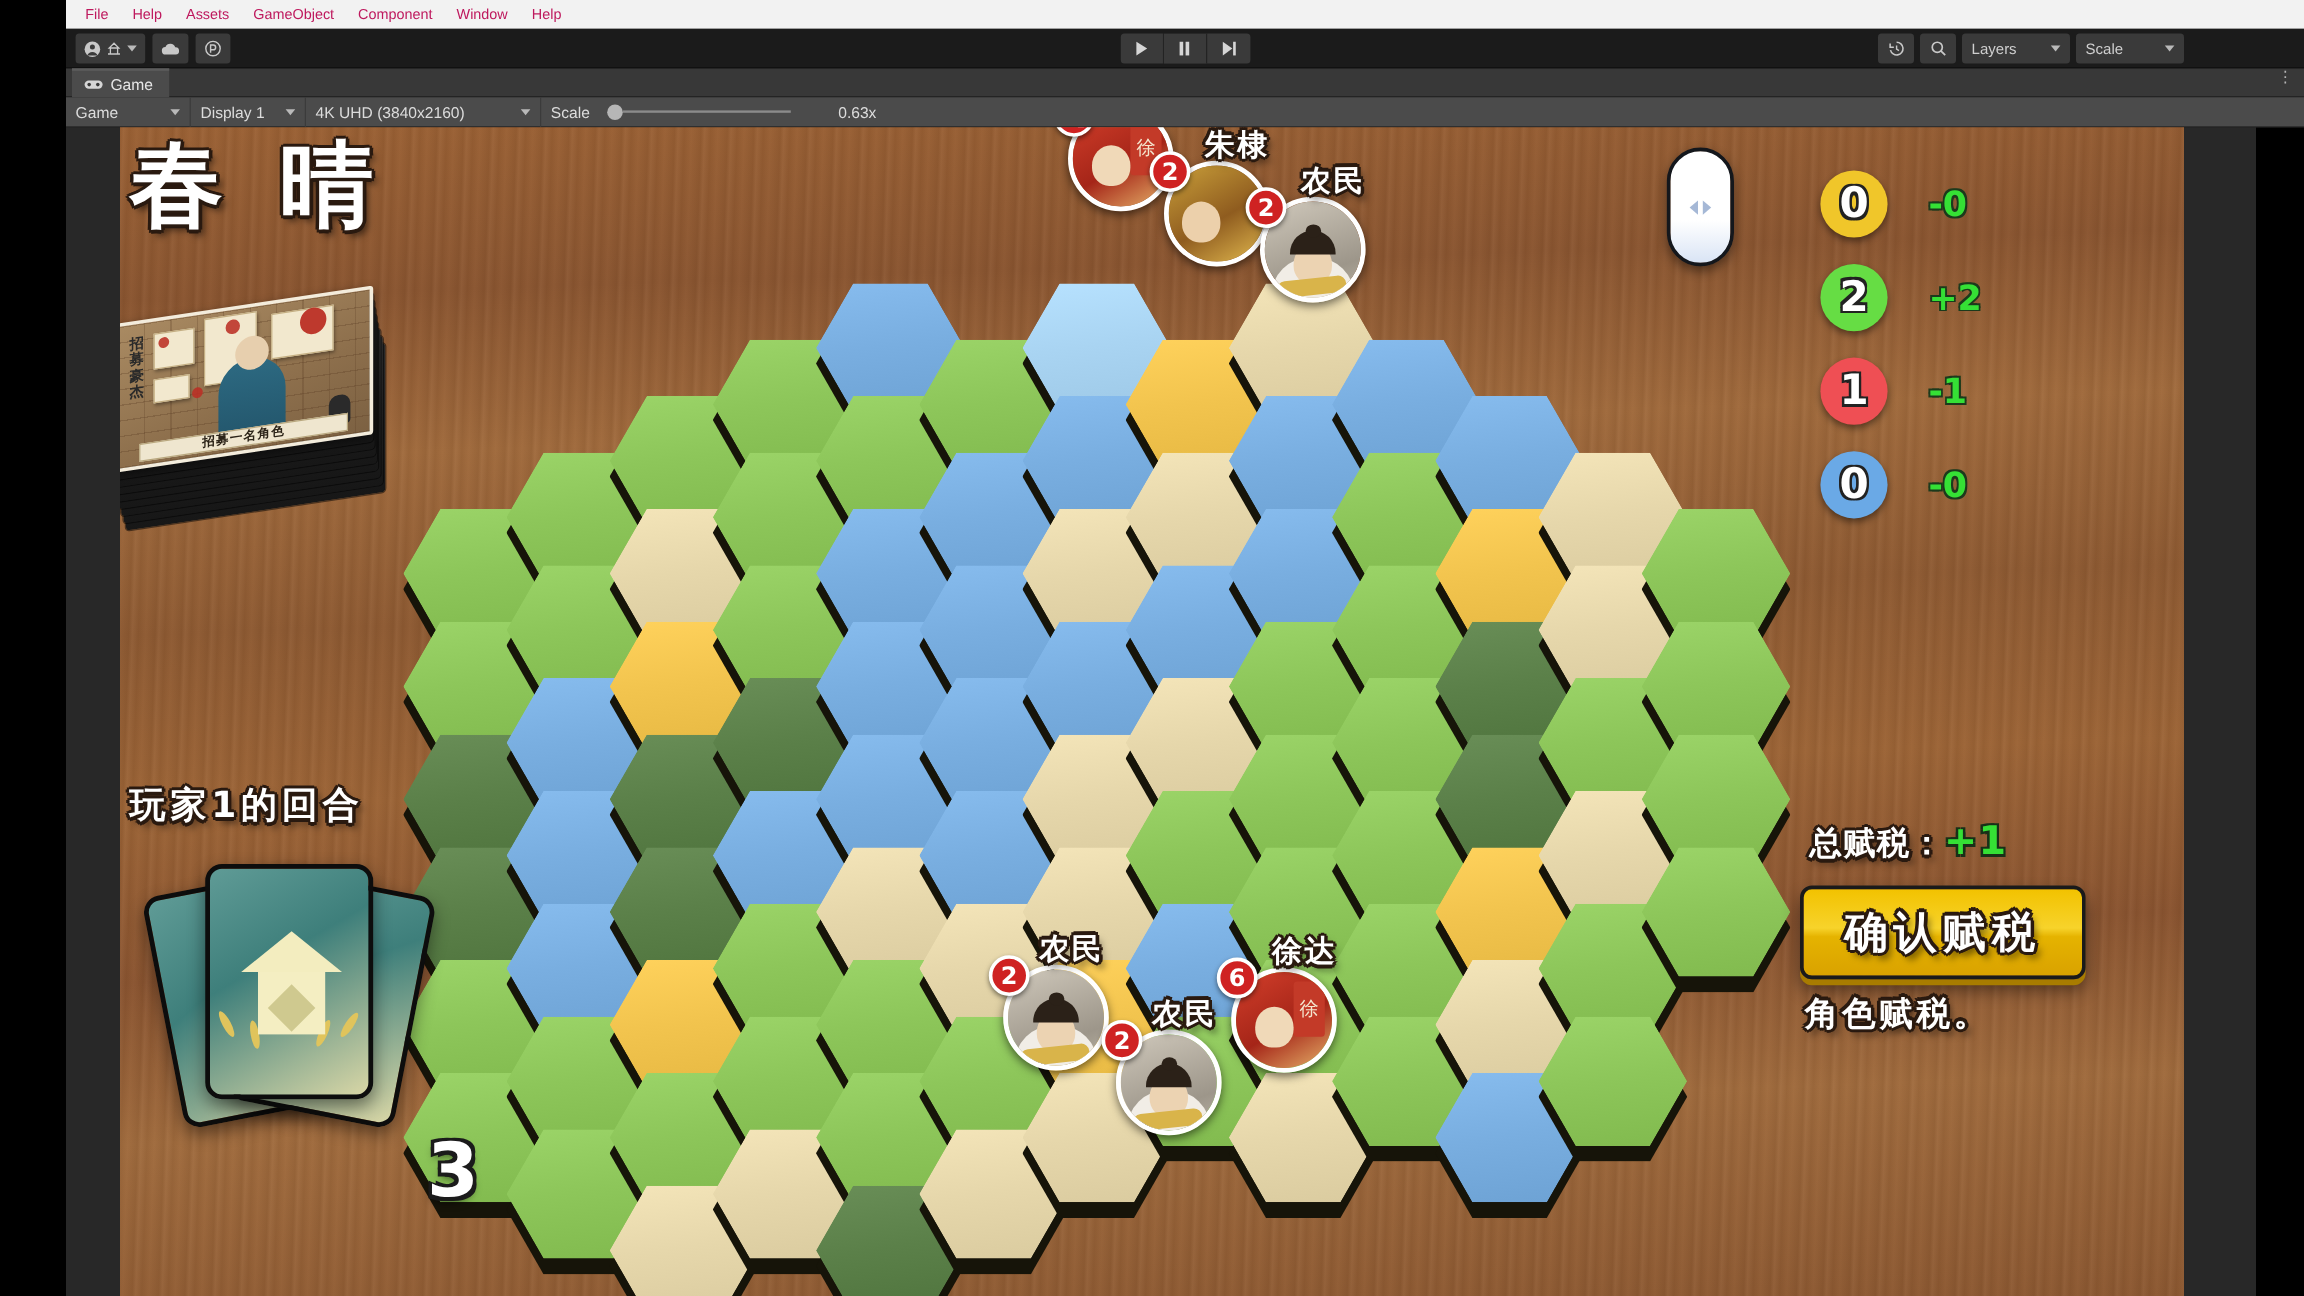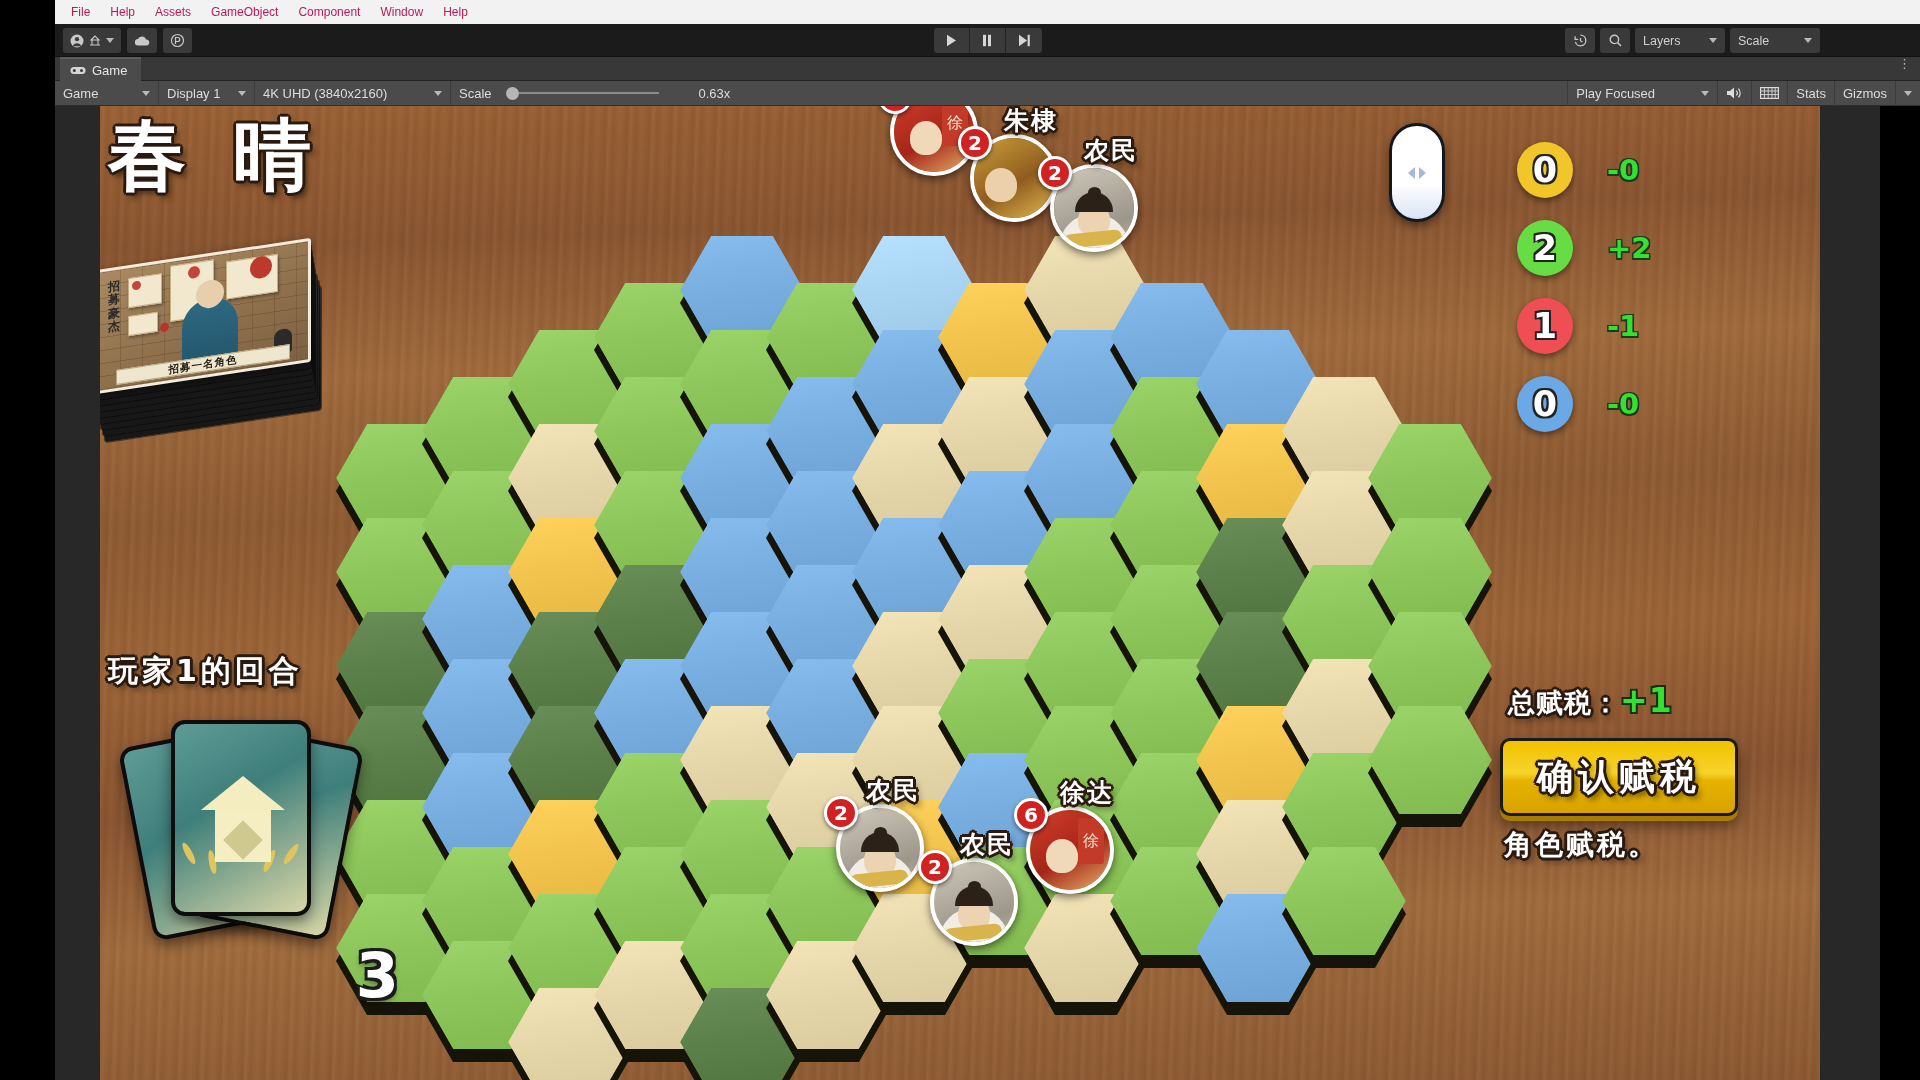--- a/index.html
+++ b/index.html
@@ -400,44 +400,20 @@
       <span>4K UHD (3840x2160)</span>
       <span class="caret"></span>
     </div>
     <div class="g-plain">Scale</div>
     <div class="slider-wrap">
       <div class="slider-knob"></div>
       <div class="slider-track"></div>
     </div>
     <div class="g-plain" style="padding-left:34px">0.63x</div>
 
-    <div class="g-right">
-      <div class="g-dd" style="min-width:150px">
-        <span>Play Focused</span>
-        <span class="caret"></span>
-      </div>
-      <div class="g-plain">
-        <svg width="17" height="14" viewBox="0 0 17 14">
-          <path d="M1 5h3l4-3.4v10.8L4 9H1z" fill="#dcdcdc"></path>
-          <path d="M10.2 4.6a3.4 3.4 0 0 1 0 4.8" stroke="#dcdcdc" stroke-width="1.2" fill="none"></path>
-          <path d="M12.4 2.6a6.3 6.3 0 0 1 0 8.8" stroke="#dcdcdc" stroke-width="1.2" fill="none"></path>
-        </svg>
-      </div>
-      <div class="g-plain">
-        <svg width="19" height="14" viewBox="0 0 19 14">
-          <rect x="0.6" y="1.6" width="17.8" height="10.8" stroke="#dcdcdc" stroke-width="1.2" fill="none"></rect>
-          <path d="M0.6 5h17.8M0.6 8.6h17.8M4.4 1.6v10.8M8.2 1.6v10.8M12 1.6v10.8M15.2 1.6v10.8" stroke="#dcdcdc" stroke-width="0.9"></path>
-        </svg>
-      </div>
-      <div class="g-plain">Stats</div>
-      <div class="g-plain">Gizmos</div>
-      <div class="g-plain">
-        <span class="caret"></span>
-      </div>
-    </div>
   </div>
 
   <div class="sidegutter-l"></div>
   <div class="sidegutter-r"></div>
 
   <div id="gameview">
 
     <div id="board">
         <div class="hexshadow" style="left: 236px; top: 331px;"></div>
         <div class="hex" style="left: 236px; top: 318px;">

